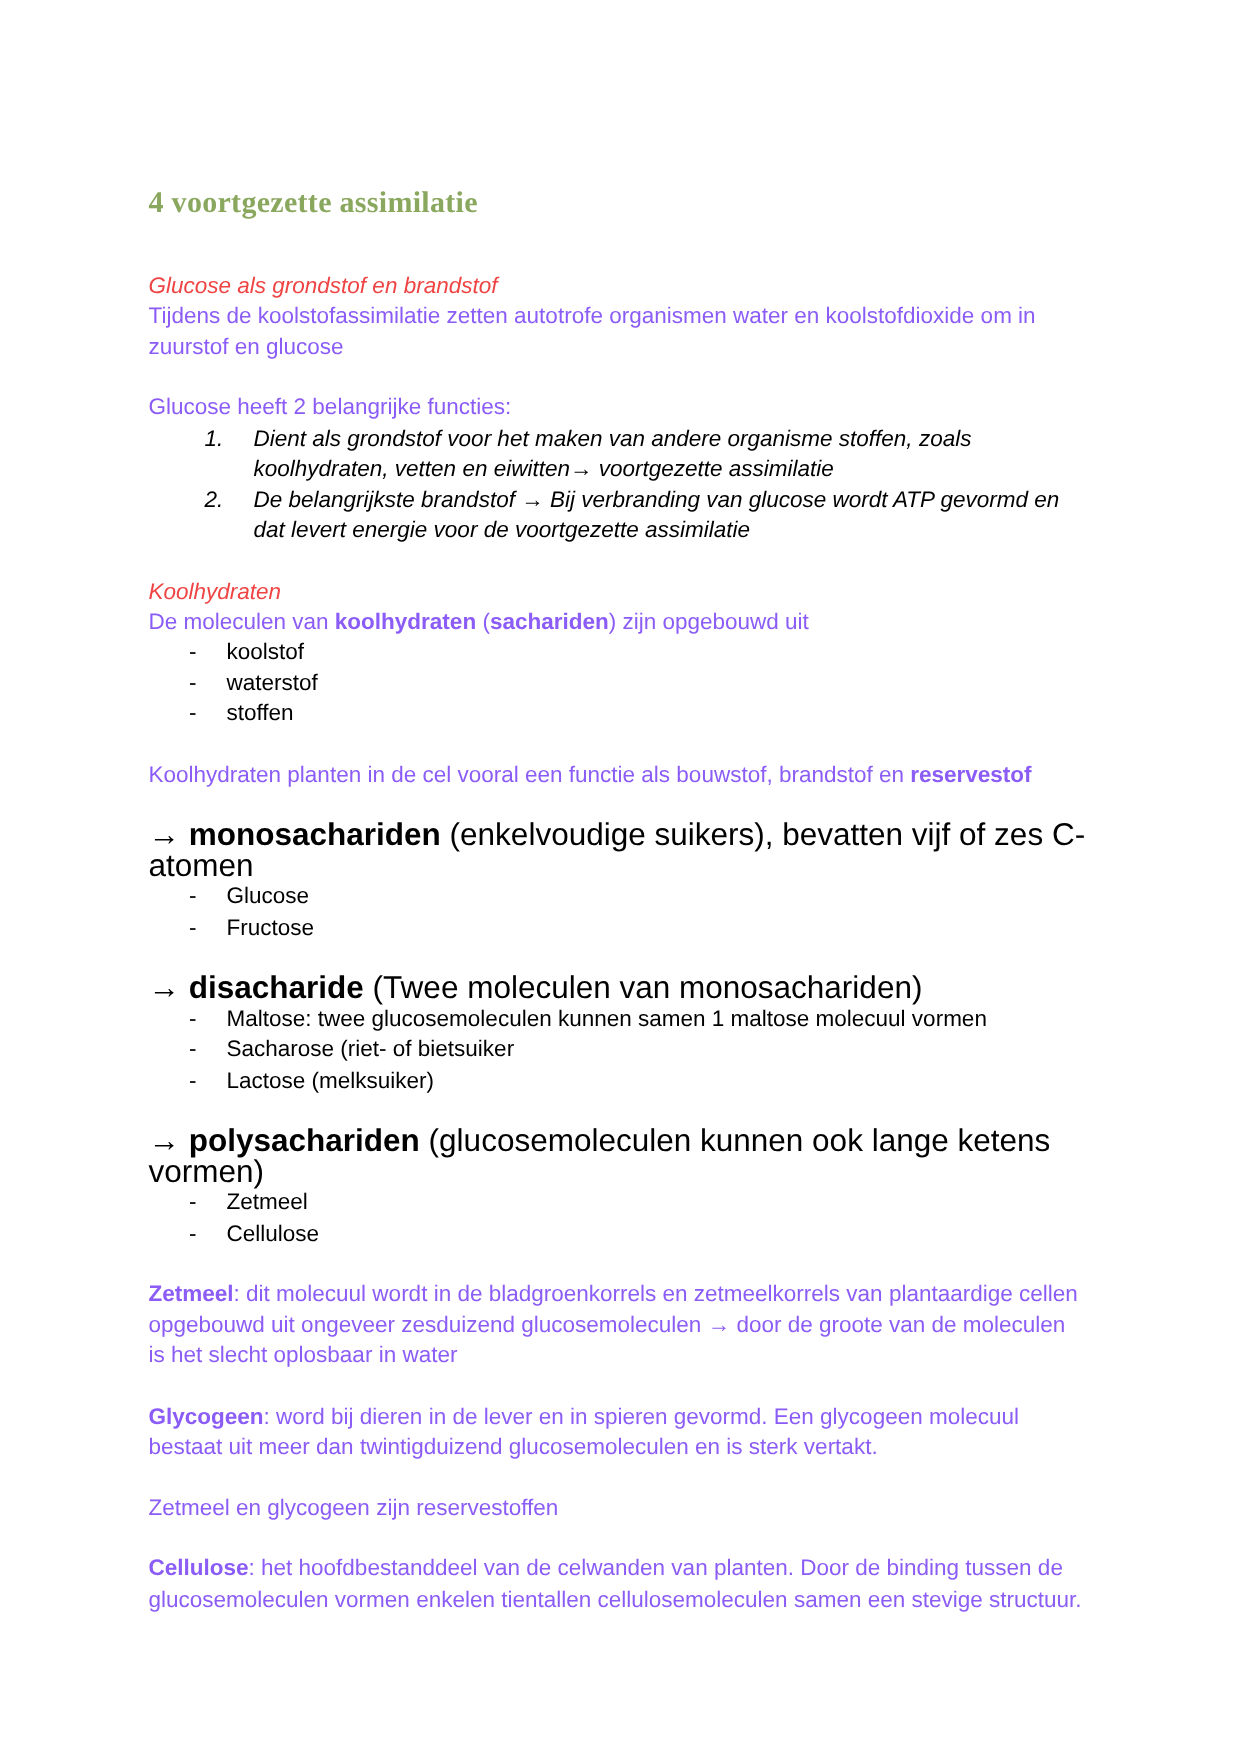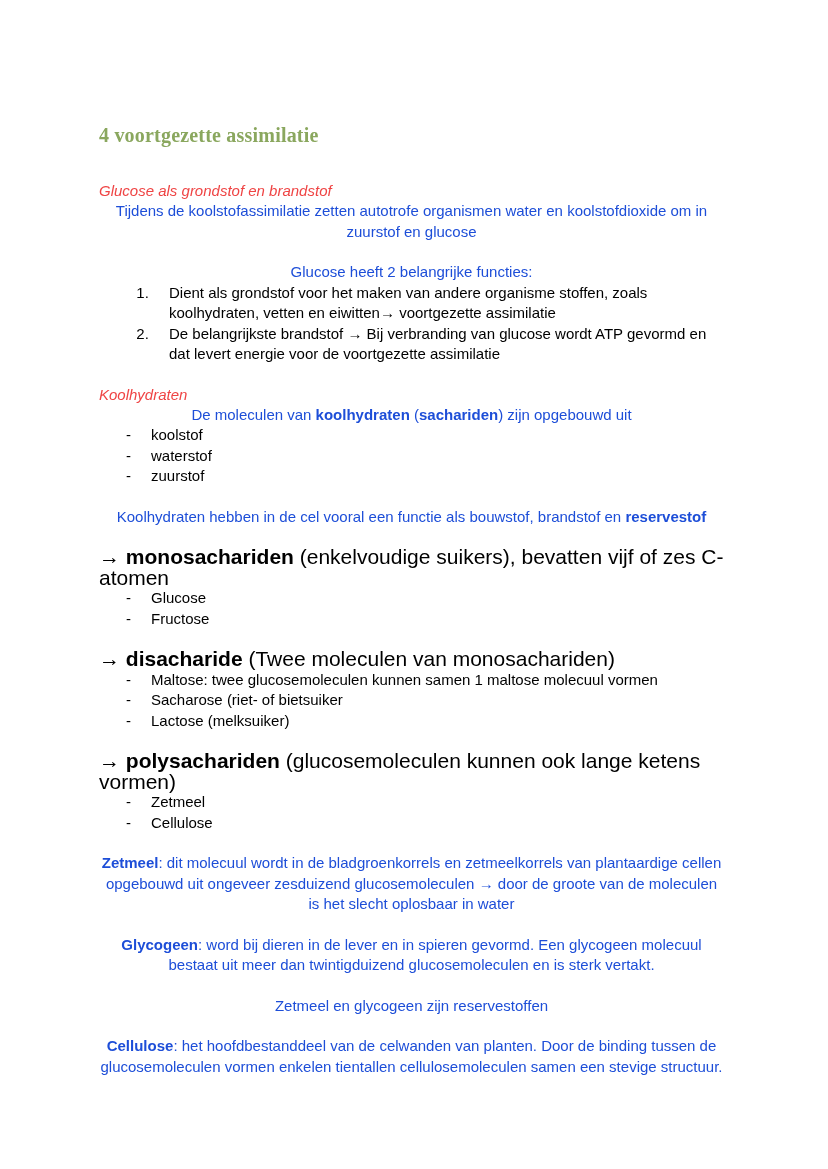--- a/index.html
+++ b/index.html
@@ -45,23 +45,22 @@
     font-size: 15px;
     line-height: 20px;
     color: #ef4444;
     margin: 0;
   }
 
   
   .para {
     font-size: 15px;
     line-height: 20.5px;
-    color: #1d4ed8;
+    color: #8b5cf6;
     margin: 0;
-    text-align: center;
   }
   .spacer {
     height: 20px;
   }
 
   b, .b {
     font-weight: bold;
   }
 
   
@@ -69,20 +68,21 @@
     margin: 0;
     padding: 0 0 0 54px;
     list-style-position: outside;
     list-style-type: decimal;
   }
   ol.num-list > li {
     font-size: 15px;
     line-height: 20.5px;
     padding-left: 16px;
     margin: 0;
+    font-style: italic;
   }
 
   
   ul.dash-list {
     margin: 0;
     padding: 0;
     list-style: none;
   }
   ul.dash-list > li {
     font-size: 15px;
@@ -131,26 +131,26 @@
 
     <div class="spacer"></div>
 
     <p class="subhead">Koolhydraten</p>
 
     <p class="para"><span>De moleculen van </span><b>koolhydraten</b><span> (</span><b>sachariden</b><span>) zijn opgebouwd uit</span></p>
 
     <ul class="dash-list">
       <li>koolstof</li>
       <li>waterstof</li>
-      <li>zuurstof</li>
+      <li>stoffen</li>
     </ul>
 
     <div class="spacer"></div>
 
-    <p class="para"><span>Koolhydraten hebben in de cel vooral een functie als bouwstof, brandstof en </span><b>reservestof</b></p>
+    <p class="para"><span>Koolhydraten planten in de cel vooral een functie als bouwstof, brandstof en </span><b>reservestof</b></p>
 
     <div class="spacer"></div>
 
 
     <p class="arrow-line"><span class="arrow-glyph">→ </span><b>monosachariden</b><span> (enkelvoudige suikers), bevatten vijf of zes C-atomen</span></p>
 
     <ul class="dash-list">
       <li>Glucose</li>
       <li>Fructose</li>
     </ul>

